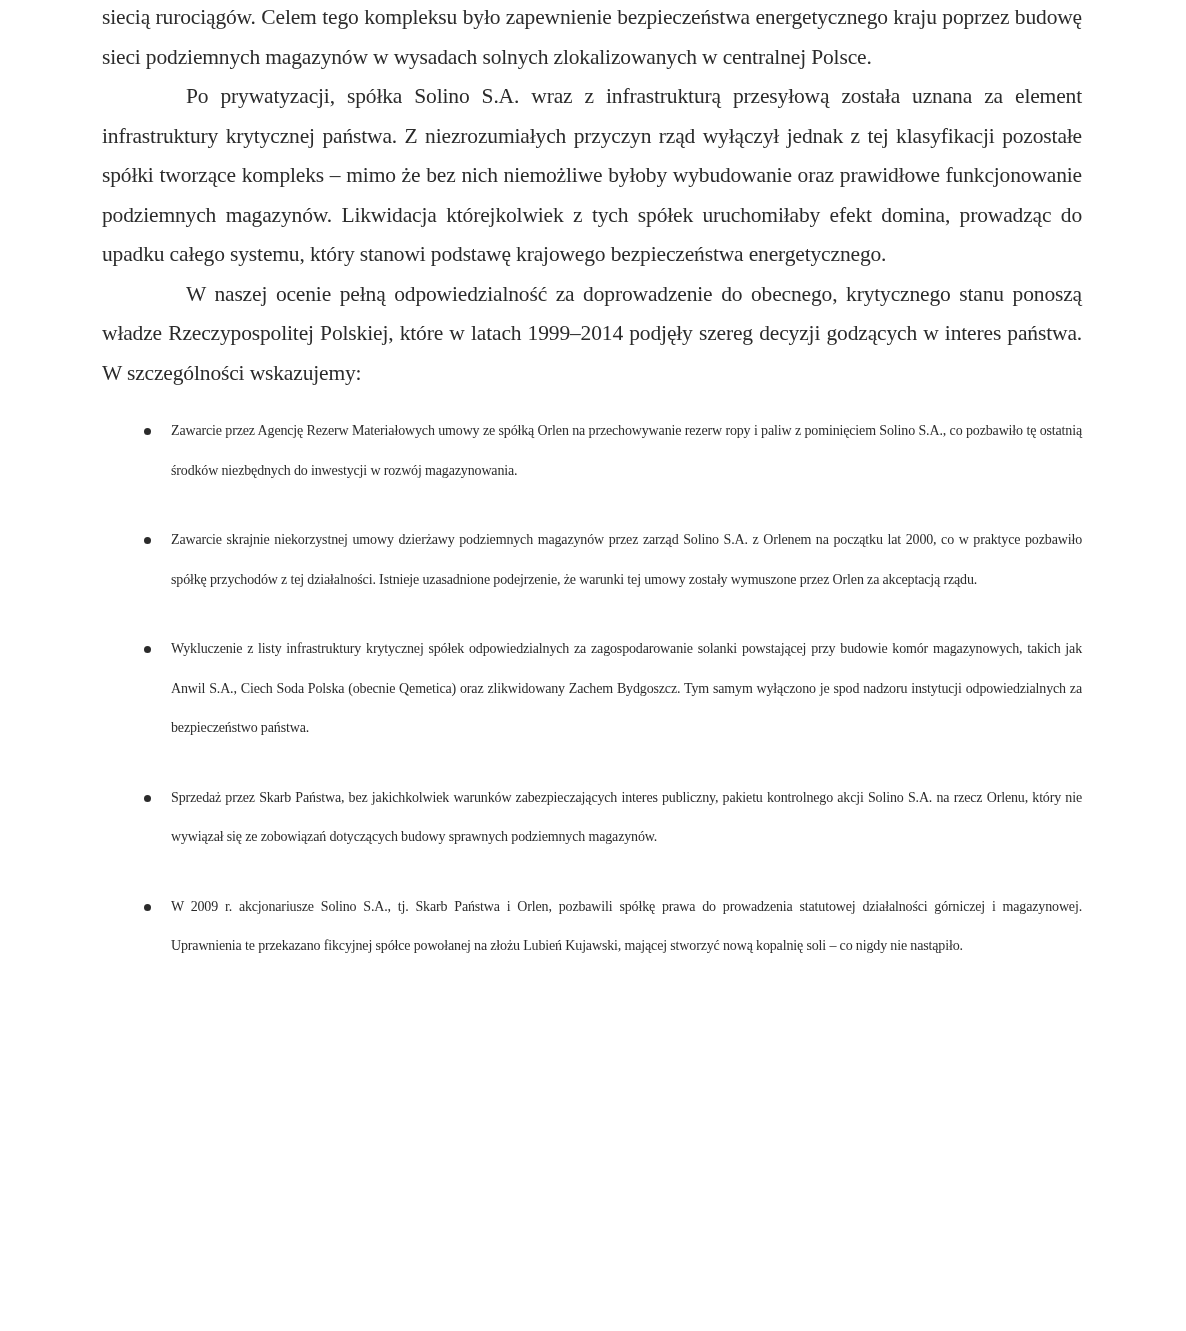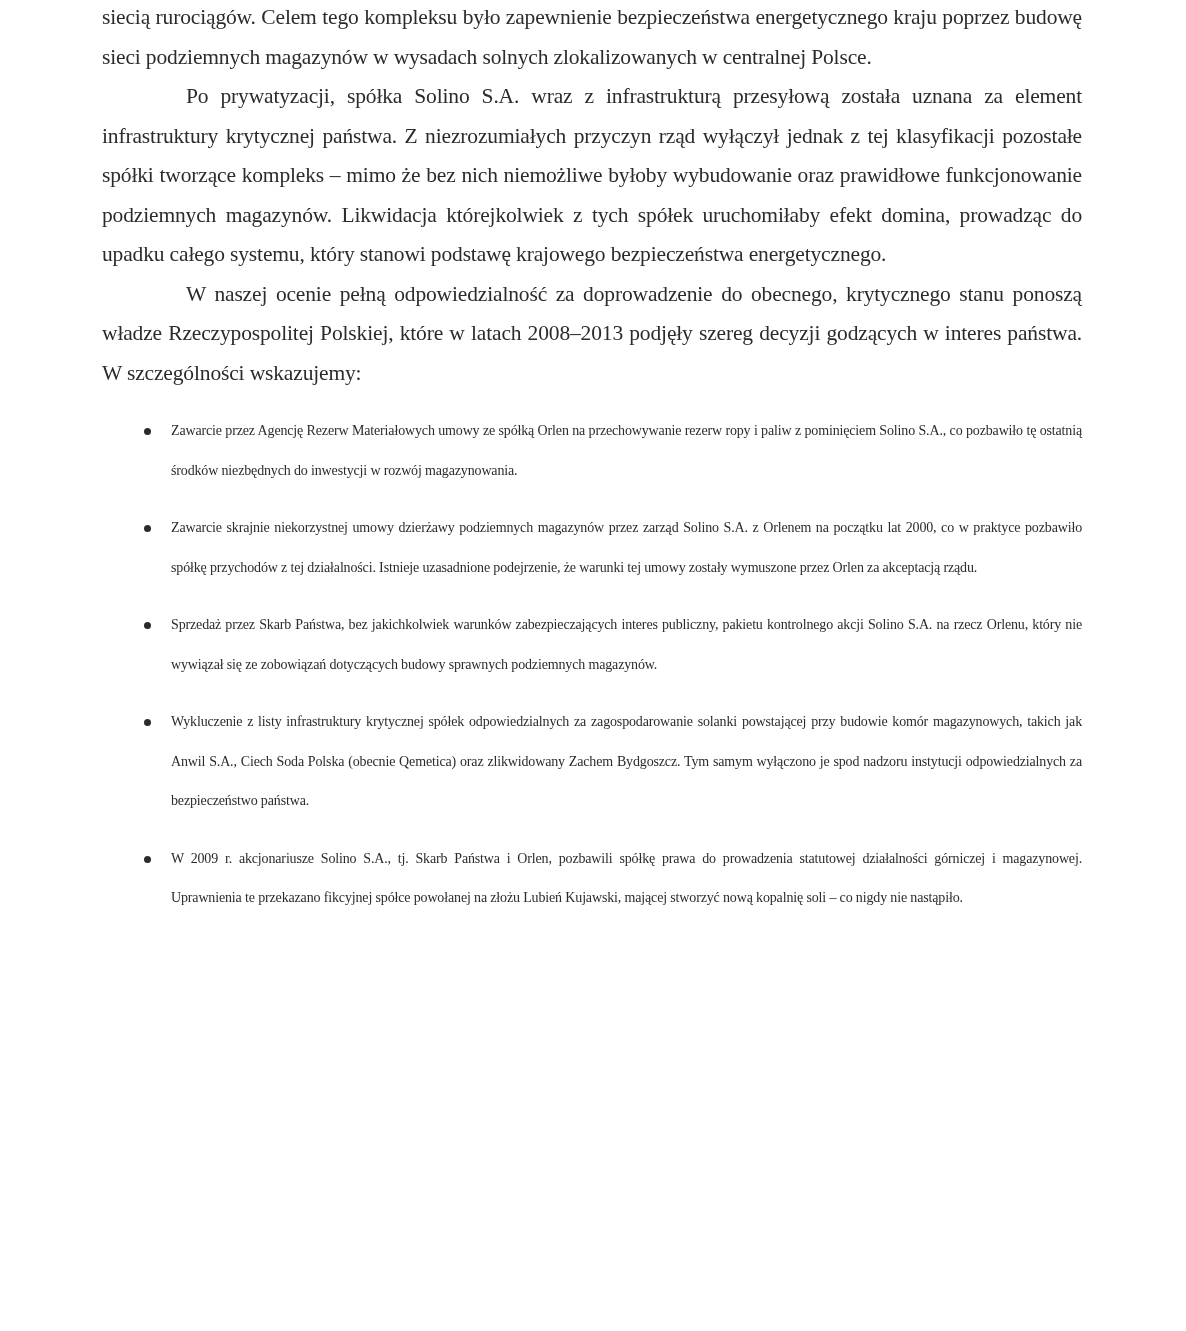--- a/index.html
+++ b/index.html
@@ -43,55 +43,55 @@
     }
     .bullet-item {
       position: relative;
       padding-left: 69px;
       font-size: 14px;
       line-height: 39.5px;
       text-align: justify;
       letter-spacing: -0.15px;
     }
     .bullet-item + .bullet-item {
-      margin-top: 18px;
+      margin-top: 30px;
     }
     .bullet-dot {
       position: absolute;
       left: 42px;
       top: 17px;
       width: 7px;
       height: 7px;
       border-radius: 50%;
       background: #2b2b2b;
     }
   </style>
 </head>
 <body>
 
 <div class="page">
   <p class="para first">siecią rurociągów. Celem tego kompleksu było zapewnienie bezpieczeństwa energetycznego kraju poprzez budowę sieci podziemnych magazynów w wysadach solnych zlokalizowanych w centralnej Polsce.</p>
   <p class="para indent">Po prywatyzacji, spółka Solino S.A. wraz z infrastrukturą przesyłową została uznana za element infrastruktury krytycznej państwa. Z niezrozumiałych przyczyn rząd wyłączył jednak z tej klasyfikacji pozostałe spółki tworzące kompleks – mimo że bez nich niemożliwe byłoby wybudowanie oraz prawidłowe funkcjonowanie podziemnych magazynów. Likwidacja którejkolwiek z tych spółek uruchomiłaby efekt domina, prowadząc do upadku całego systemu, który stanowi podstawę krajowego bezpieczeństwa energetycznego.</p>
-  <p class="para indent">W naszej ocenie pełną odpowiedzialność za doprowadzenie do obecnego, krytycznego stanu ponoszą władze Rzeczypospolitej Polskiej, które w latach 2008–2013 podjęły szereg decyzji godzących w interes państwa. W szczególności wskazujemy:</p>
+  <p class="para indent">W naszej ocenie pełną odpowiedzialność za doprowadzenie do obecnego, krytycznego stanu ponoszą władze Rzeczypospolitej Polskiej, które w latach 1999–2014 podjęły szereg decyzji godzących w interes państwa. W szczególności wskazujemy:</p>
 
   <ul class="bullets">
     <li class="bullet-item">
       <span class="bullet-dot"></span>
       <span>Zawarcie przez Agencję Rezerw Materiałowych umowy ze spółką Orlen na przechowywanie rezerw ropy i paliw z pominięciem Solino S.A., co pozbawiło tę ostatnią środków niezbędnych do inwestycji w rozwój magazynowania.</span>
     </li>
     <li class="bullet-item">
       <span class="bullet-dot"></span>
       <span>Zawarcie skrajnie niekorzystnej umowy dzierżawy podziemnych magazynów przez zarząd Solino S.A. z Orlenem na początku lat 2000, co w praktyce pozbawiło spółkę przychodów z tej działalności. Istnieje uzasadnione podejrzenie, że warunki tej umowy zostały wymuszone przez Orlen za akceptacją rządu.</span>
     </li>
     <li class="bullet-item">
       <span class="bullet-dot"></span>
-      <span>Sprzedaż przez Skarb Państwa, bez jakichkolwiek warunków zabezpieczających interes publiczny, pakietu kontrolnego akcji Solino S.A. na rzecz Orlenu, który nie wywiązał się ze zobowiązań dotyczących budowy sprawnych podziemnych magazynów.</span>
+      <span>Wykluczenie z listy infrastruktury krytycznej spółek odpowiedzialnych za zagospodarowanie solanki powstającej przy budowie komór magazynowych, takich jak Anwil S.A., Ciech Soda Polska (obecnie Qemetica) oraz zlikwidowany Zachem Bydgoszcz. Tym samym wyłączono je spod nadzoru instytucji odpowiedzialnych za bezpieczeństwo państwa.</span>
     </li>
     <li class="bullet-item">
       <span class="bullet-dot"></span>
-      <span>Wykluczenie z listy infrastruktury krytycznej spółek odpowiedzialnych za zagospodarowanie solanki powstającej przy budowie komór magazynowych, takich jak Anwil S.A., Ciech Soda Polska (obecnie Qemetica) oraz zlikwidowany Zachem Bydgoszcz. Tym samym wyłączono je spod nadzoru instytucji odpowiedzialnych za bezpieczeństwo państwa.</span>
+      <span>Sprzedaż przez Skarb Państwa, bez jakichkolwiek warunków zabezpieczających interes publiczny, pakietu kontrolnego akcji Solino S.A. na rzecz Orlenu, który nie wywiązał się ze zobowiązań dotyczących budowy sprawnych podziemnych magazynów.</span>
     </li>
     <li class="bullet-item">
       <span class="bullet-dot"></span>
       <span>W 2009 r. akcjonariusze Solino S.A., tj. Skarb Państwa i Orlen, pozbawili spółkę prawa do prowadzenia statutowej działalności górniczej i magazynowej. Uprawnienia te przekazano fikcyjnej spółce powołanej na złożu Lubień Kujawski, mającej stworzyć nową kopalnię soli – co nigdy nie nastąpiło.</span>
     </li>
   </ul>
 </div>
 
 </body></html>

